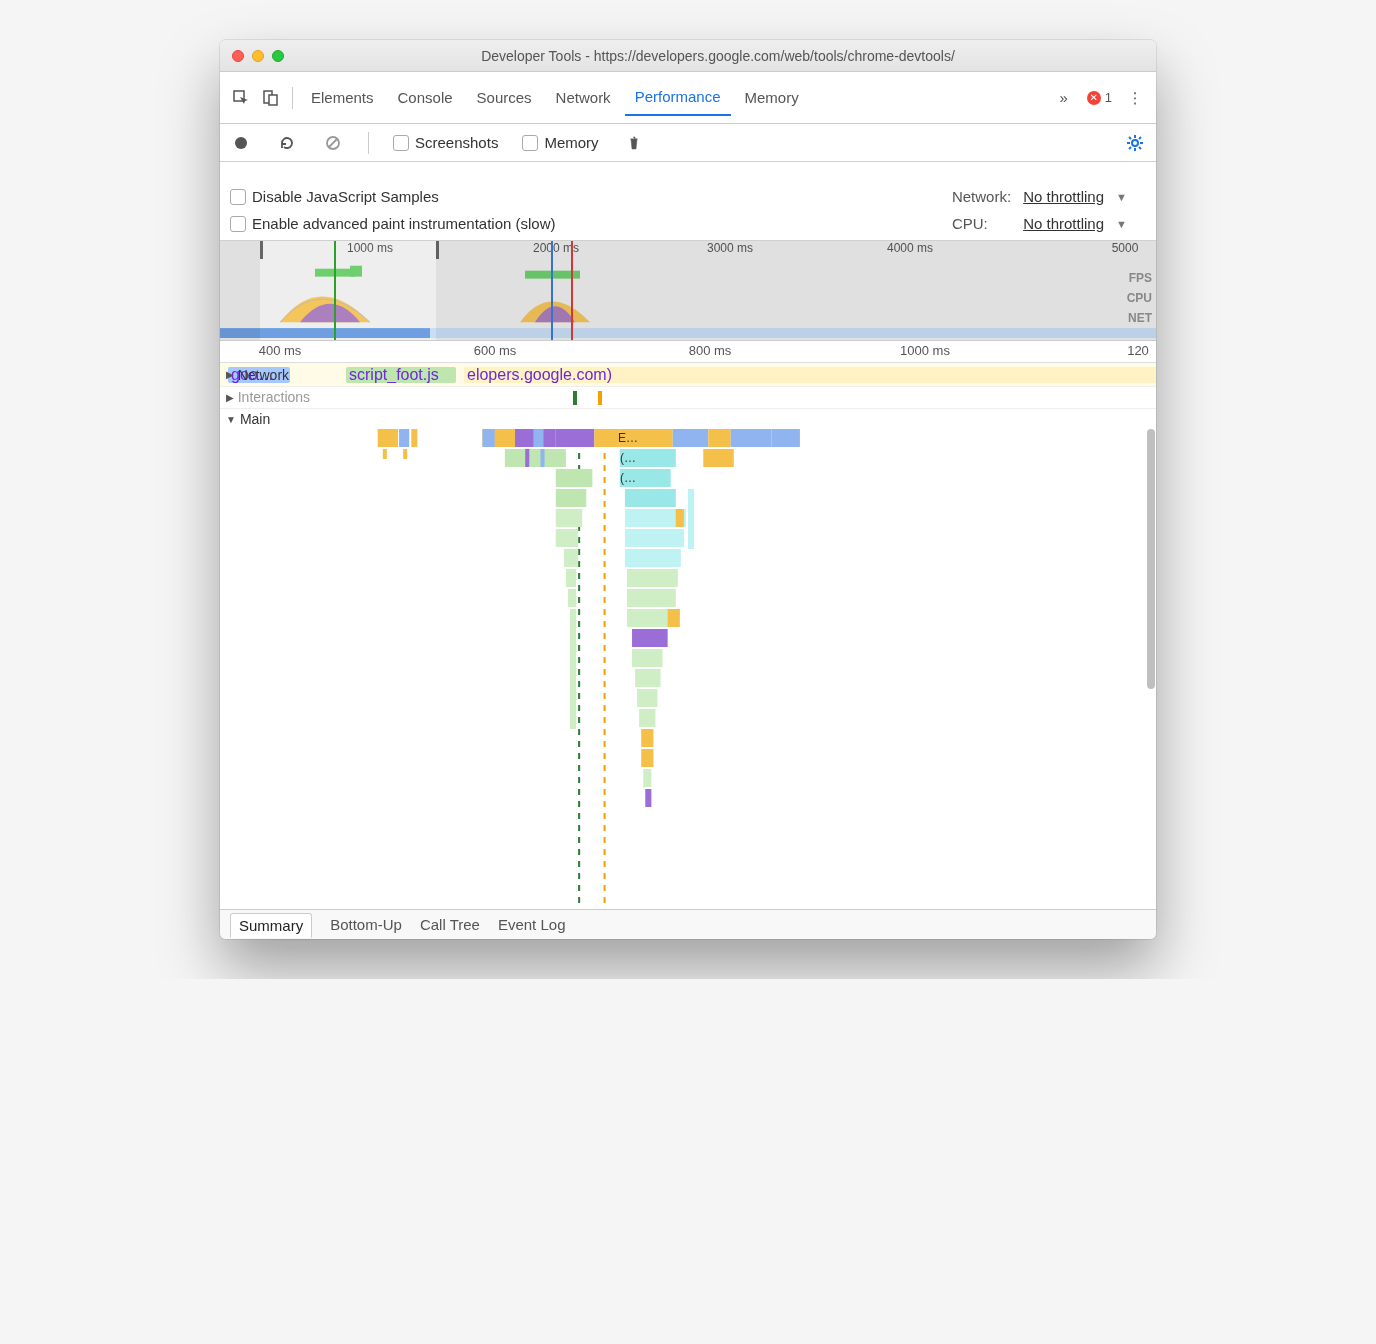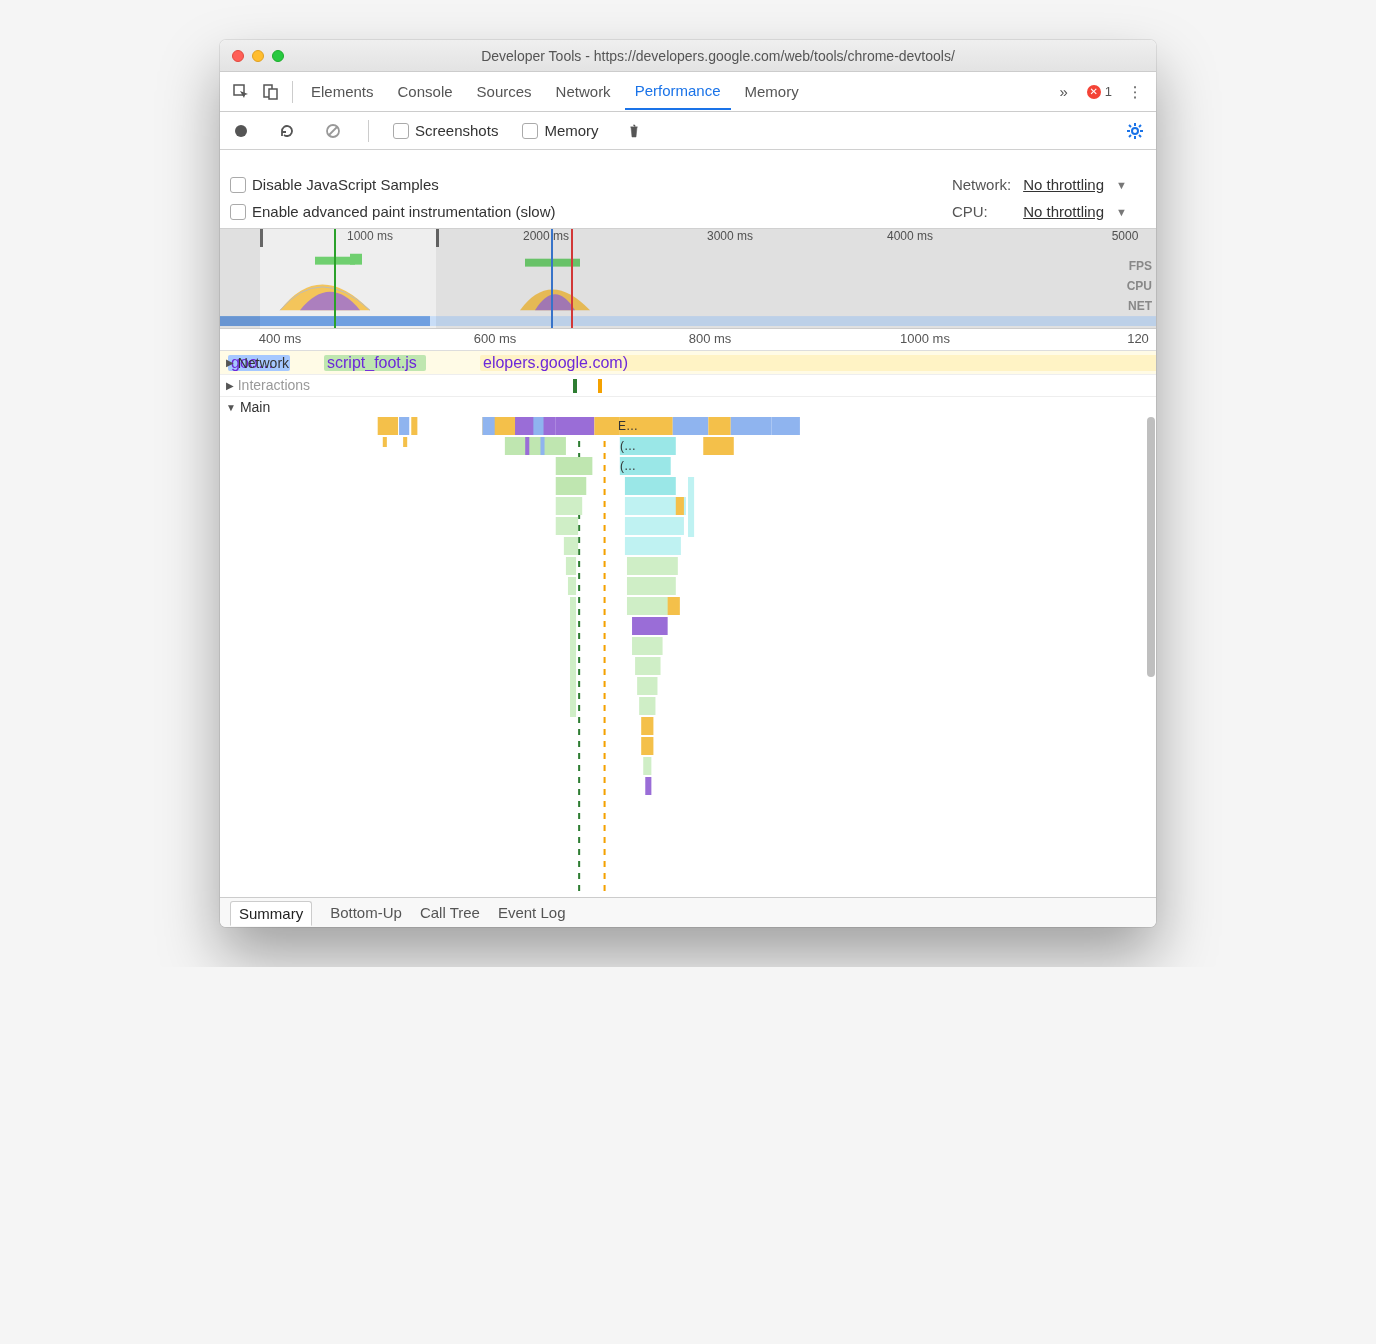--- a/index.html
+++ b/index.html
@@ -28,21 +28,21 @@
     gap: 8px;
     justify-content: center;
   }
   .traffic { display:flex; gap:8px; }
   .traffic span { width:12px; height:12px; border-radius:50%; display:block; }
   .traffic .close { background:#ff5f57; border:1px solid #e1493f;}
   .traffic .min { background:#ffbd2e; border:1px solid #dfa023;}
   .traffic .max { background:#28c940; border:1px solid #1dad2c;}
   .title { flex:1; text-align:center; color:#555; font-size:14px; }
   .tabbar {
-    height: 40px;
+    height: 52px;
     border-bottom: 1px solid #ccc;
     display:flex;
     align-items:center;
     padding: 0 8px;
     gap: 4px;
     color:#555;
     font-size:15px;
   }
   .tabbar .iconbtn { width:26px; height:26px; display:flex; align-items:center; justify-content:center; color:#555; }
   .tabbar .sep { width:1px; height:22px; background:#ccc; margin:0 4px;}
@@ -206,21 +206,21 @@
     <span class="lbl">CPU:</span>
     <span class="val">No throttling</span>
     <span class="tri">▼</span>
   </div>
 
   <div class="overview">
     <div class="ticks">
       <span class="brace" style="left:40px"></span>
       <span class="tick" style="left:150px">1000 ms</span>
       <span class="brace" style="left:216px"></span>
-      <span class="tick" style="left:326px">2000 ms</span>
+      <span class="tick" style="left:336px">2000 ms</span>
       <span class="tick" style="left:510px">3000 ms</span>
       <span class="tick" style="left:690px">4000 ms</span>
       <span class="tick" style="left:905px">5000</span>
     </div>
     <svg preserveAspectRatio="none" viewBox="0 0 936 100">
       <rect x="0" y="88" width="936" height="10" fill="#c8ddf7"></rect>
       <rect x="0" y="88" width="210" height="10" fill="#6f9fe0"></rect>
 
       <path d="M60 82 Q100 30 150 82 Z" fill="#f4c04a" opacity="0.9"></path>
       <path d="M80 82 Q110 45 140 82 Z" fill="#9a6dd7" opacity="0.8"></path>
@@ -257,24 +257,24 @@
 
   <div class="lanes">
     <div class="lane network-lane">
       <div class="head" style="position:relative;z-index:2">
           <span class="tri">▶</span>
           <span>Network</span>
         </div>
       <div class="netbar" style="left:8px;width:62px;background:#a6c8ff">
           <span>goo…</span>
         </div>
-      <div class="netbar" style="left:104px;width:102px;background:#bfe6b0">
+      <div class="netbar" style="left:126px;width:110px;background:#bfe6b0">
           <span>script_foot.js</span>
         </div>
-      <div class="netbar" style="left:260px;width:732px;background:#fff3c5">
+      <div class="netbar" style="left:244px;width:732px;background:#fff3c5">
           <span>elopers.google.com)</span>
         </div>
     </div>
     <div class="lane" style="height:22px;">
       <div class="head" style="color:#999">
           <span class="tri">▶</span>
           <span>Interactions</span>
         </div>
       <svg style="position:absolute;inset:0;width:100%;height:100%">
           <rect x="353" y="4" width="4" height="14" fill="#2e7d32"></rect>

